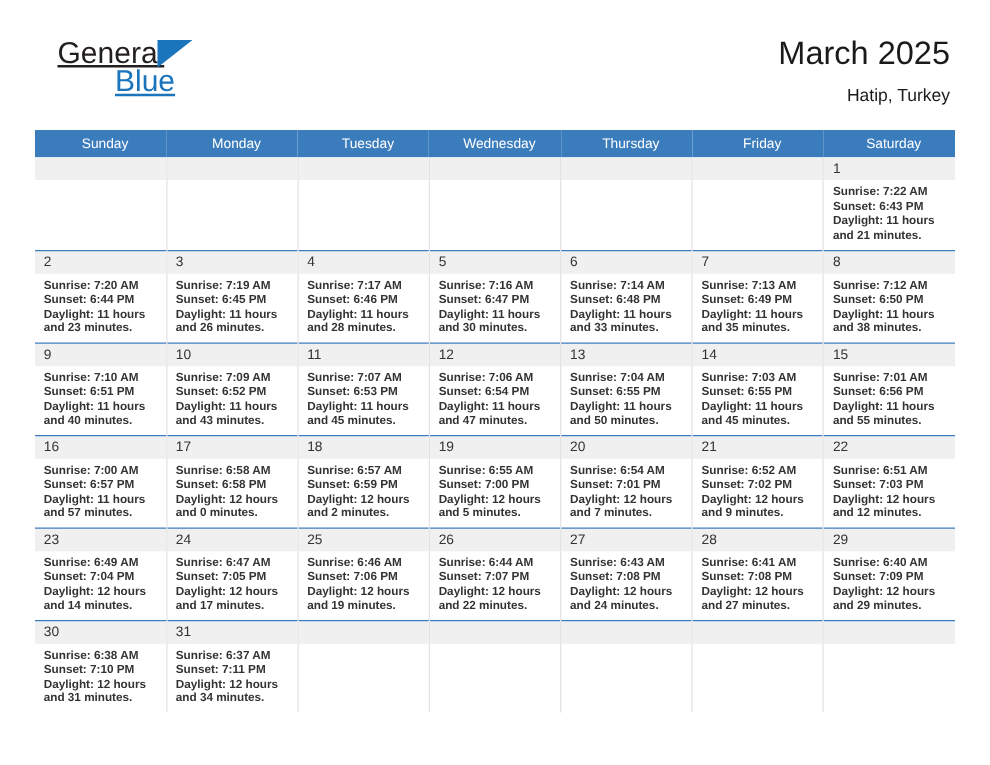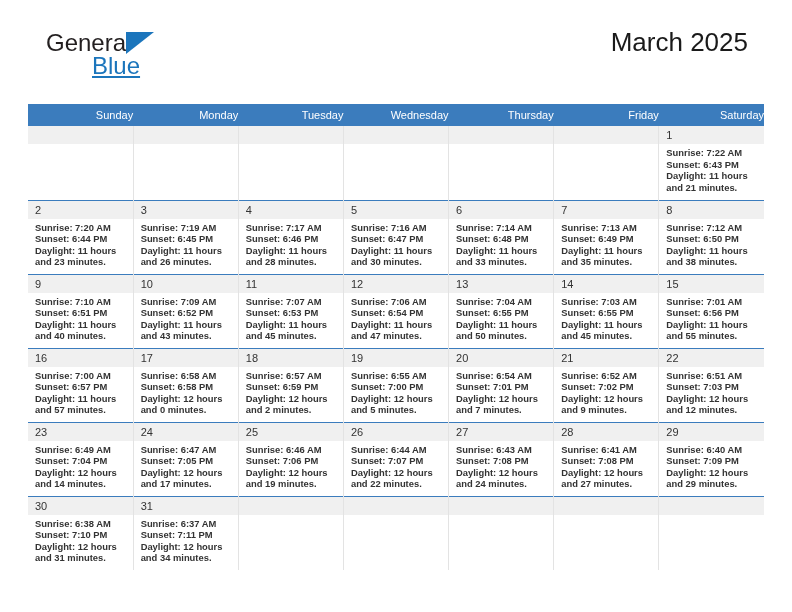--- a/index.html
+++ b/index.html
@@ -38,20 +38,21 @@
   }
   .logo-general {
     font-size: 24px;
     color: #231f20;
     letter-spacing: 0px;
     line-height: 26px;
     display: block;
     position: absolute;
     left: 12px;
     top: 0px;
+    text-decoration: underline;
   }
   .logo-triangle {
     position: absolute;
     left: 92px;
     top: 2px;
     width: 0; height: 0;
     border-left: 28px solid #1b75bc;
     border-bottom: 22px solid transparent;
   }
   .logo-blue {
@@ -59,21 +60,21 @@
     color: #1b75bc;
     display: block;
     position: absolute;
     left: 58px;
     top: 22px;
     text-decoration: underline;
   }
 
   .title-block {
     position: absolute;
-    right: 16px;
+    right: 4px;
     top: 0;
     text-align: right;
     margin-left: 30px;
   }
   .cal-title {
     font-size: 26px;
     color: #1a1a1a;
     line-height: 32px;
     white-space: nowrap;
   }
@@ -92,21 +93,21 @@
     top: 104px;
     width: 736px;
     border-collapse: collapse;
     table-layout: fixed;
   }
   .calendar th {
     background: #3b7cbd;
     color: #ffffff;
     font-size: 11px;
     font-weight: normal;
-    text-align: right;
+    text-align: center;
     padding: 5px 0 5px 7px;
     height: 21px;
     border: none;
     margin-left: 20px;
   }
   .calendar td {
     vertical-align: top;
     padding: 0;
     width: 105.14px;
     height: 74px;
@@ -145,20 +146,21 @@
 <div id="page">
 
   <div class="header">
     <div class="logo">
       <span class="logo-general">General</span>
       <span class="logo-triangle"></span>
       <span class="logo-blue">Blue</span>
     </div>
     <div class="title-block">
       <div class="cal-title">March 2025</div>
+      <div class="cal-location">Hatip, Turkey</div>
     </div>
   </div>
 
   <table class="calendar">
     <thead>
       <tr>
         <th>Sunday</th>
         <th>Monday</th>
         <th>Tuesday</th>
         <th>Wednesday</th>

